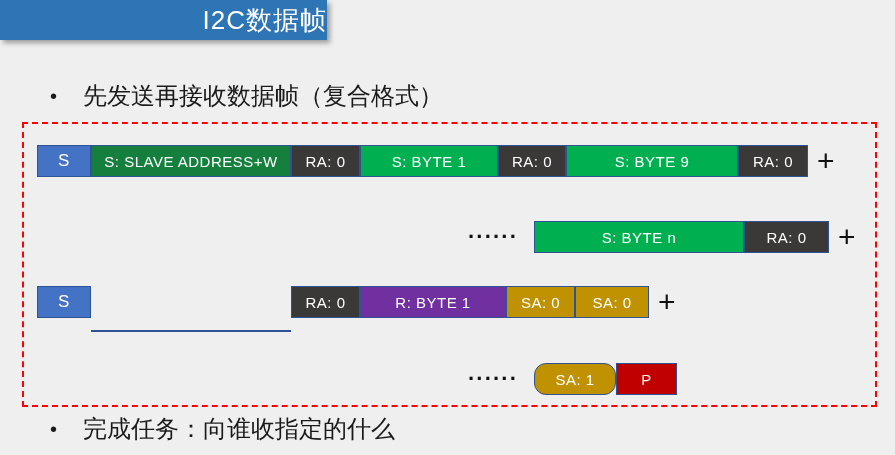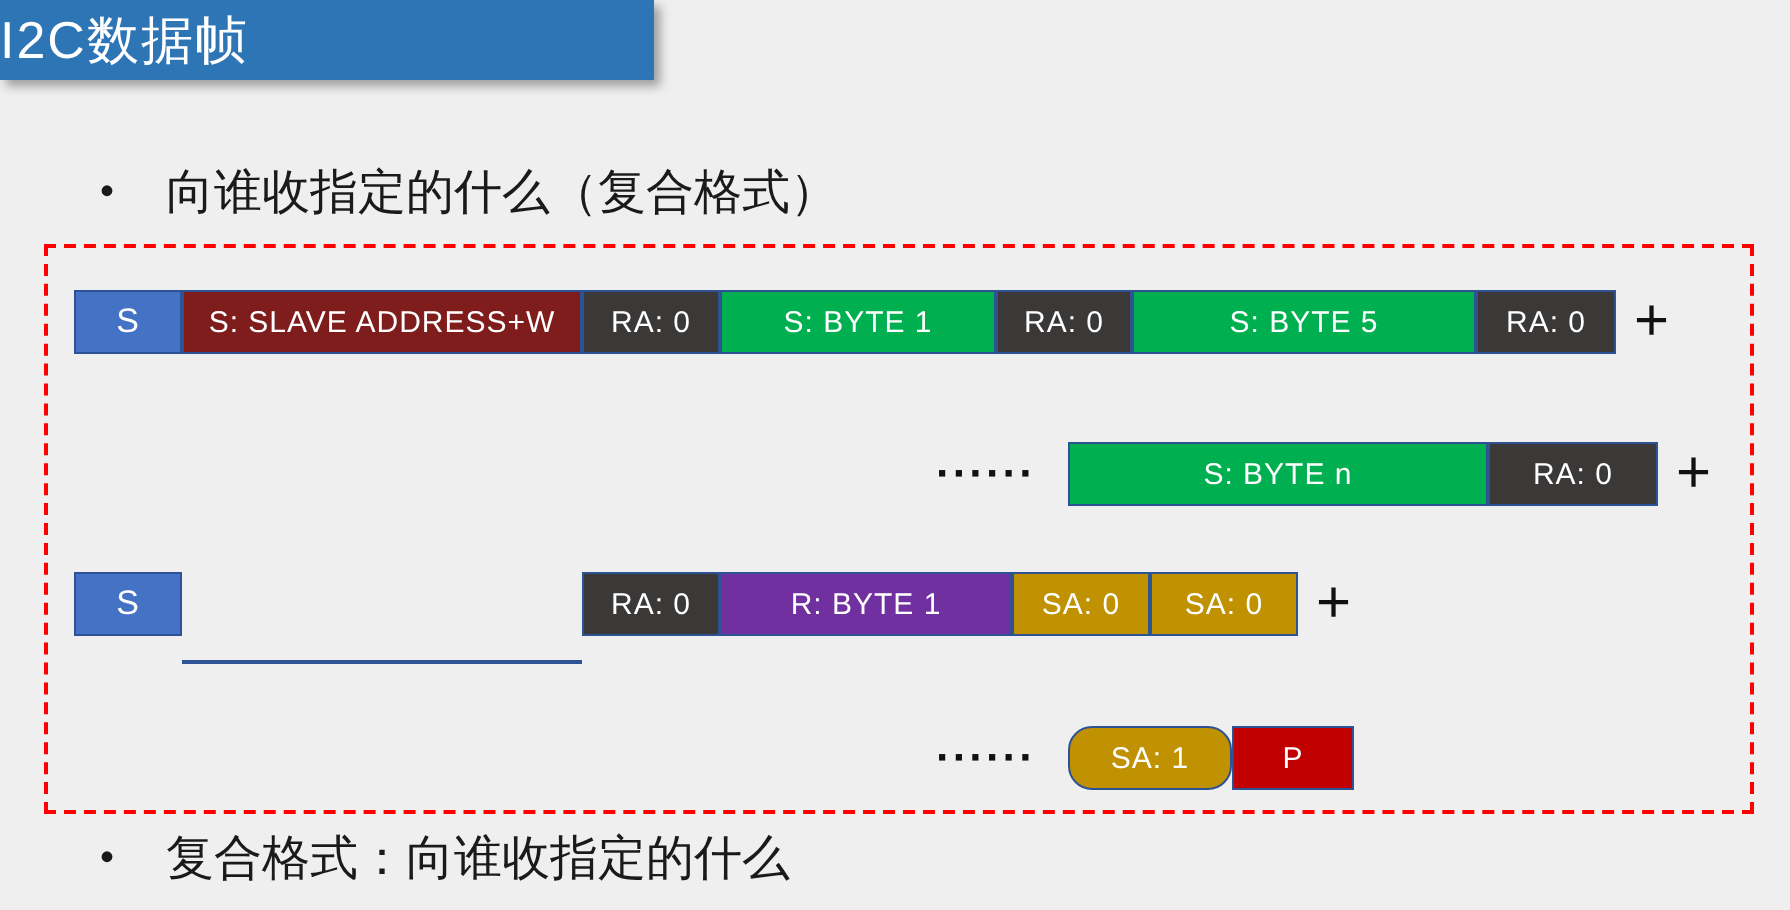--- a/index.html
+++ b/index.html
@@ -12,21 +12,21 @@
     width:895px;height:455px;
     background:#efefef;
     overflow:hidden;
   }
   
   .banner{
     position:absolute;left:0;top:0;
     width:327px;height:40px;
     background:#2e75b6;
     box-shadow:3px 3px 5px rgba(0,0,0,0.35);
-    display:flex;align-items:center;justify-content:flex-start;
+    display:flex;align-items:center;justify-content:flex-end;
   }
   .banner-text{
     color:#ffffff;
     font-size:26px;
     letter-spacing:1px;
     white-space:nowrap;
   }
   
   .bullet{
     position:absolute;
@@ -90,32 +90,32 @@
 <body>
 
 <div class="slide">
 
   <div class="banner">
     <span class="banner-text">I2C数据帧</span>
   </div>
 
   <div class="bullet bullet-top">
     <span class="dot">•</span>
-    <span>向谁收指定的什么（复合格式）</span>
+    <span>先发送再接收数据帧（复合格式）</span>
   </div>
 
   <div class="frame-box"></div>
 
   <div class="frame-row" style="left: 37px; top: 145px;">
       <div class="frame-seg kind-start" style="width: 54px; background: rgb(68, 114, 196);">S</div>
-      <div class="frame-seg kind-send" style="width: 200px; background: #7f1d1d;">S: SLAVE ADDRESS+W</div>
+      <div class="frame-seg kind-send" style="width: 200px; background: #15803d;">S: SLAVE ADDRESS+W</div>
       <div class="frame-seg kind-ack" style="width: 69px; background: rgb(59, 56, 56);">RA: 0</div>
       <div class="frame-seg kind-send" style="width: 138px; background: rgb(0, 176, 80);">S: BYTE 1</div>
       <div class="frame-seg kind-ack" style="width: 68px; background: rgb(59, 56, 56);">RA: 0</div>
-      <div class="frame-seg kind-send" style="width: 172px; background: rgb(0, 176, 80);">S: BYTE 5</div>
+      <div class="frame-seg kind-send" style="width: 172px; background: rgb(0, 176, 80);">S: BYTE 9</div>
       <div class="frame-seg kind-ack" style="width: 70px; background: rgb(59, 56, 56);">RA: 0</div>
       <span class="frame-plus">+</span>
     </div>
   <div class="frame-row" style="left: 468px; top: 221px;">
       <span class="frame-ellipsis">······</span>
       <div class="frame-seg kind-send" style="width: 210px; background: rgb(0, 176, 80);">S: BYTE n</div>
       <div class="frame-seg kind-ack" style="width: 85px; background: rgb(59, 56, 56);">RA: 0</div>
       <span class="frame-plus">+</span>
     </div>
   <div class="frame-row" style="left: 37px; top: 286px;">
@@ -128,16 +128,16 @@
       <span class="frame-plus">+</span>
     </div>
   <div class="frame-row" style="left: 468px; top: 363px;">
       <span class="frame-ellipsis">······</span>
       <div class="frame-seg kind-mack" style="width: 82px; background: rgb(192, 145, 0); border-radius: 12px;">SA: 1</div>
       <div class="frame-seg kind-stop" style="width: 61px; background: rgb(192, 0, 0);">P</div>
     </div>
 
   <div class="bullet bullet-bottom">
     <span class="dot">•</span>
-    <span>复合格式：向谁收指定的什么</span>
+    <span>完成任务：向谁收指定的什么</span>
   </div>
 
 </div>
 
 </body></html>

